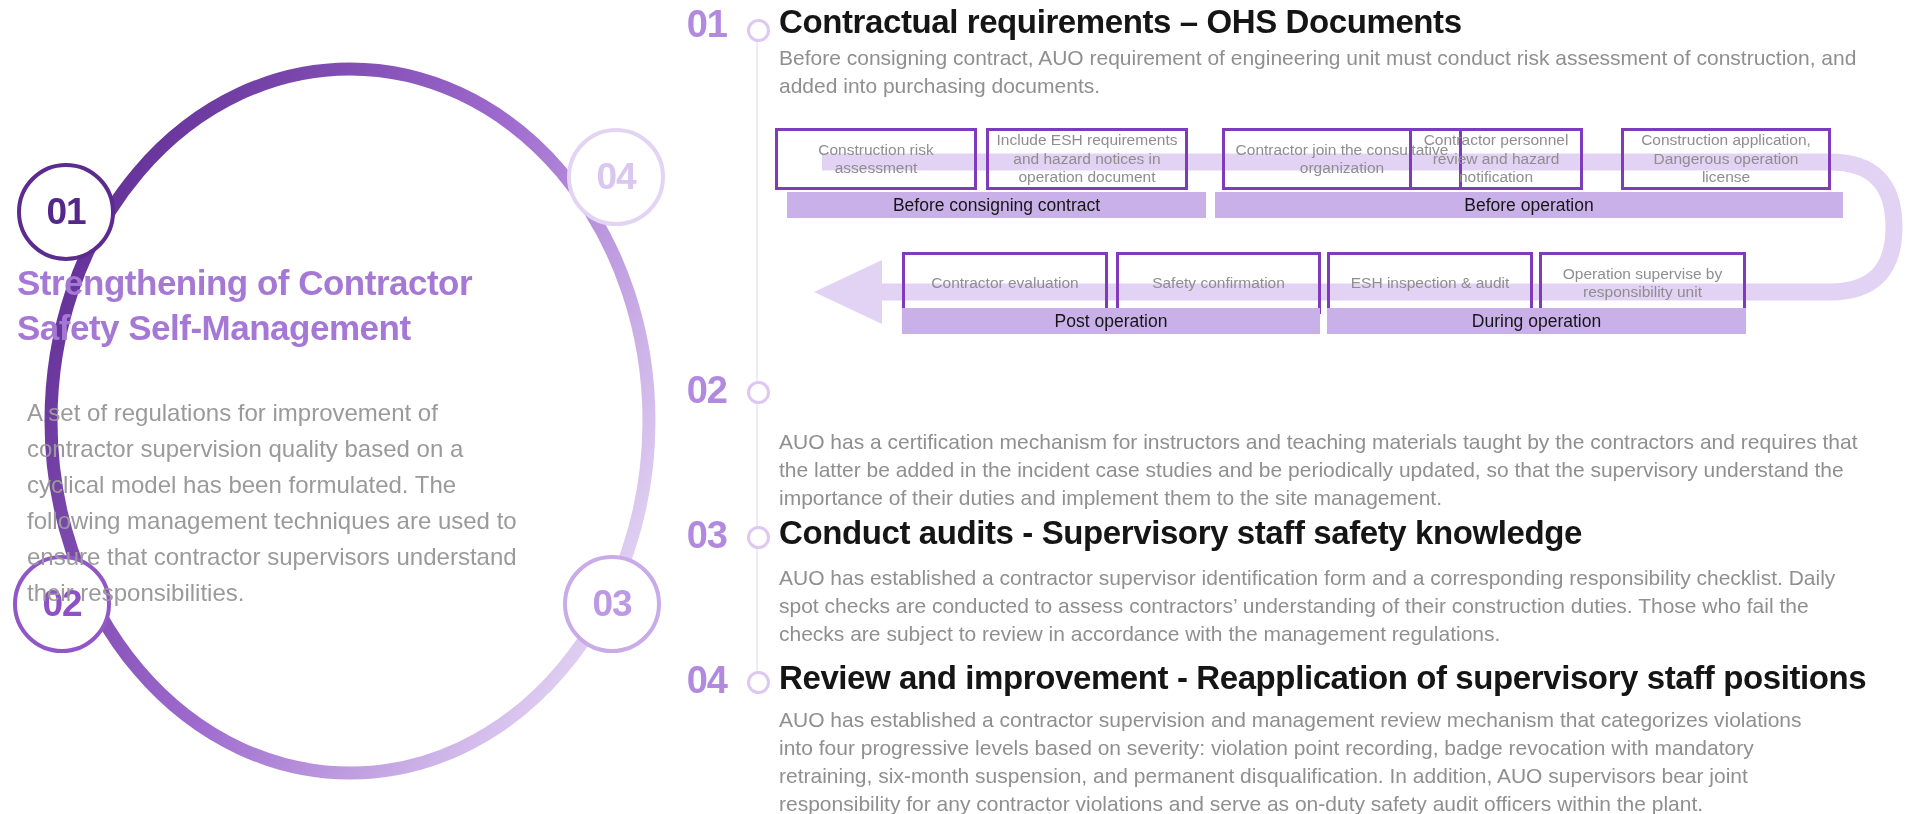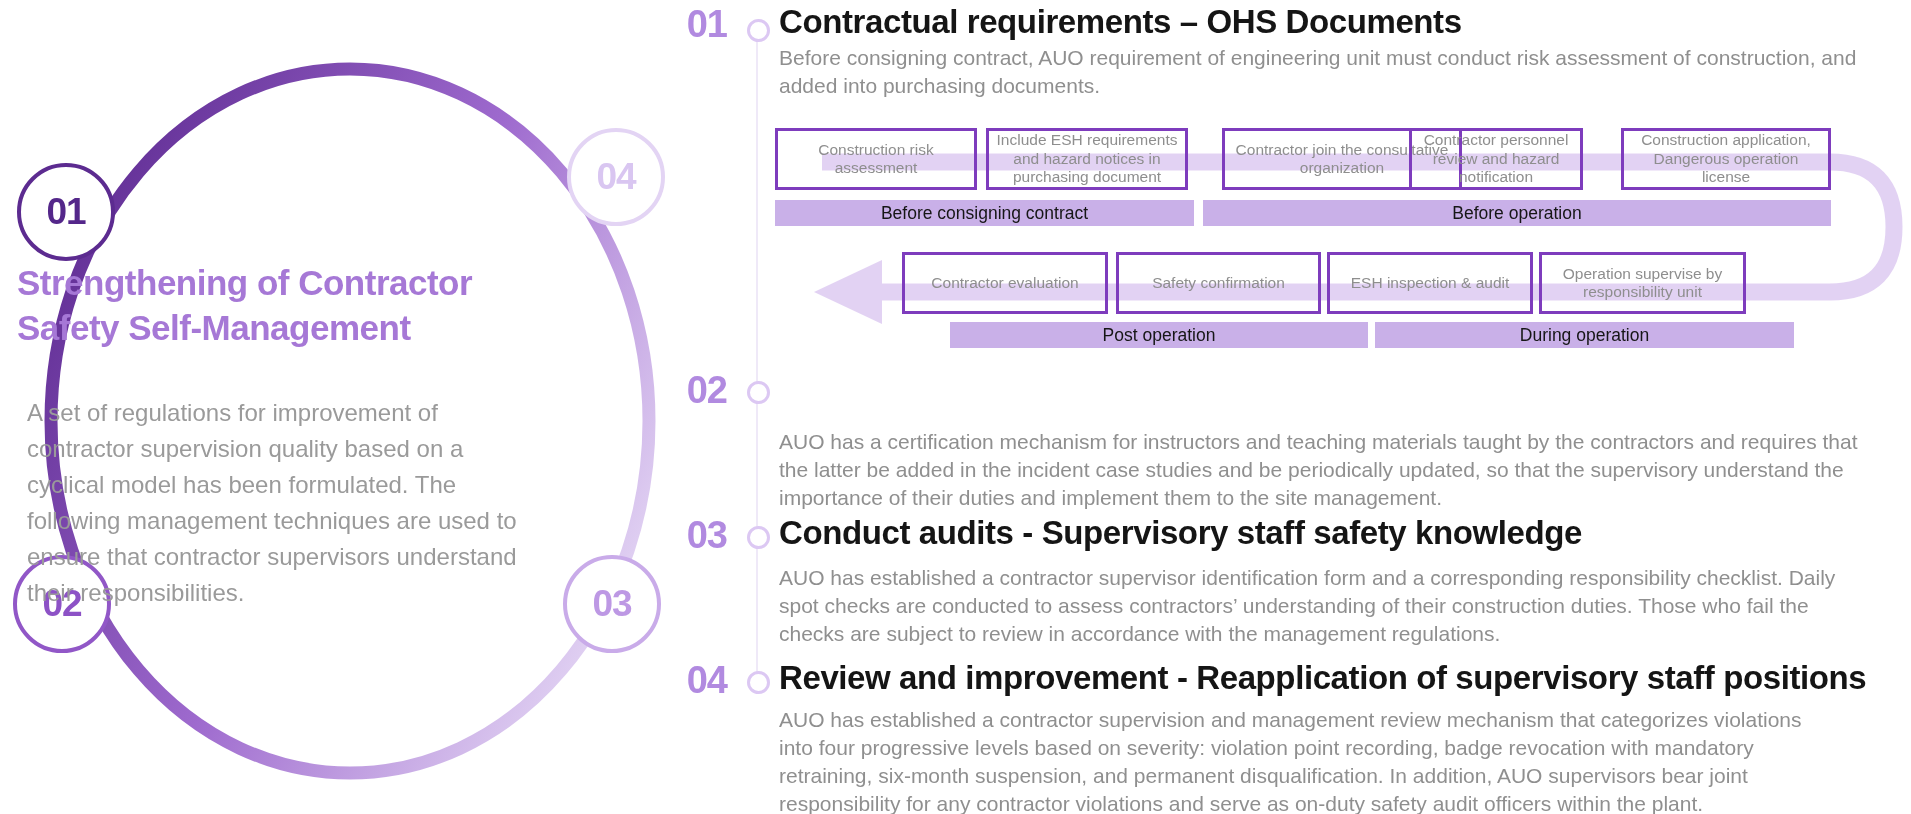--- a/index.html
+++ b/index.html
@@ -50,22 +50,22 @@
   .fbox{
     position:absolute;border:3px solid #7e3cbd;box-sizing:border-box;height:62px;
     display:flex;align-items:center;justify-content:center;text-align:center;
     color:#8e8e8e;font-size:15.5px;line-height:18.5px;padding:0 4px;
   }
   .fbar{
     position:absolute;height:26px;background:#c9b0e8;box-sizing:border-box;
     display:flex;align-items:center;justify-content:center;
     color:#161616;font-size:17.5px;
   }
-  .r1{top:33px;}  .r1b{top:105px;}
-  .r2{top:157px;} .r2b{top:227px;margin-left:48px;}
+  .r1{top:33px;}  .r1b{top:97px;margin-left:12px;}
+  .r2{top:157px;} .r2b{top:213px;}
 </style>
 </head>
 <body>
 
 <div class="stage">
 
   <svg class="ring-svg" width="700" height="814">
     <defs>
       <linearGradient id="ringGrad" x1="0" y1="0.2" x2="1" y2="0.8">
         <stop offset="0" stop-color="#5e2b92"></stop>
@@ -107,21 +107,21 @@
   <div class="sec-title" style="top:2px">Contractual requirements – OHS Documents</div>
   <div class="sec-body" style="top:44px;width:1135px">Before consigning contract, AUO requirement of engineering unit must conduct risk assessment of construction, and added into purchasing documents.</div>
 
   <div class="flow">
     <svg class="flow-svg" width="1141" height="258">
       <path d="M 52 67 H 1060 Q 1124 67 1124 132 Q 1124 197 1060 197 H 112" fill="none" stroke="#b993e2" stroke-opacity="0.42" stroke-width="17"></path>
       <polygon points="44,197 112,165 112,229" fill="#b993e2" fill-opacity="0.42"></polygon>
     </svg>
 
     <div class="fbox r1" style="left:5px;width:202px">Construction risk assessment</div>
-    <div class="fbox r1" style="left:216px;width:202px">Include ESH requirements and hazard notices in purchasing document</div>
+    <div class="fbox r1" style="left:216px;width:202px">Include ESH requirements and hazard notices in operation document</div>
     <div class="fbox r1" style="left:452px;width:240px">Contractor join the consultative organization</div>
     <div class="fbox r1" style="left:639px;width:174px">Contractor personnel review and hazard notification</div>
     <div class="fbox r1" style="left:851px;width:210px">Construction application, Dangerous operation license</div>
 
     <div class="fbar r1b" style="left:5px;width:419px">Before consigning contract</div>
     <div class="fbar r1b" style="left:433px;width:628px">Before operation</div>
 
     <div class="fbox r2" style="left:132px;width:206px">Contractor evaluation</div>
     <div class="fbox r2" style="left:346px;width:205px">Safety confirmation</div>
     <div class="fbox r2" style="left:769px;width:207px">Operation supervise by responsibility unit</div>

